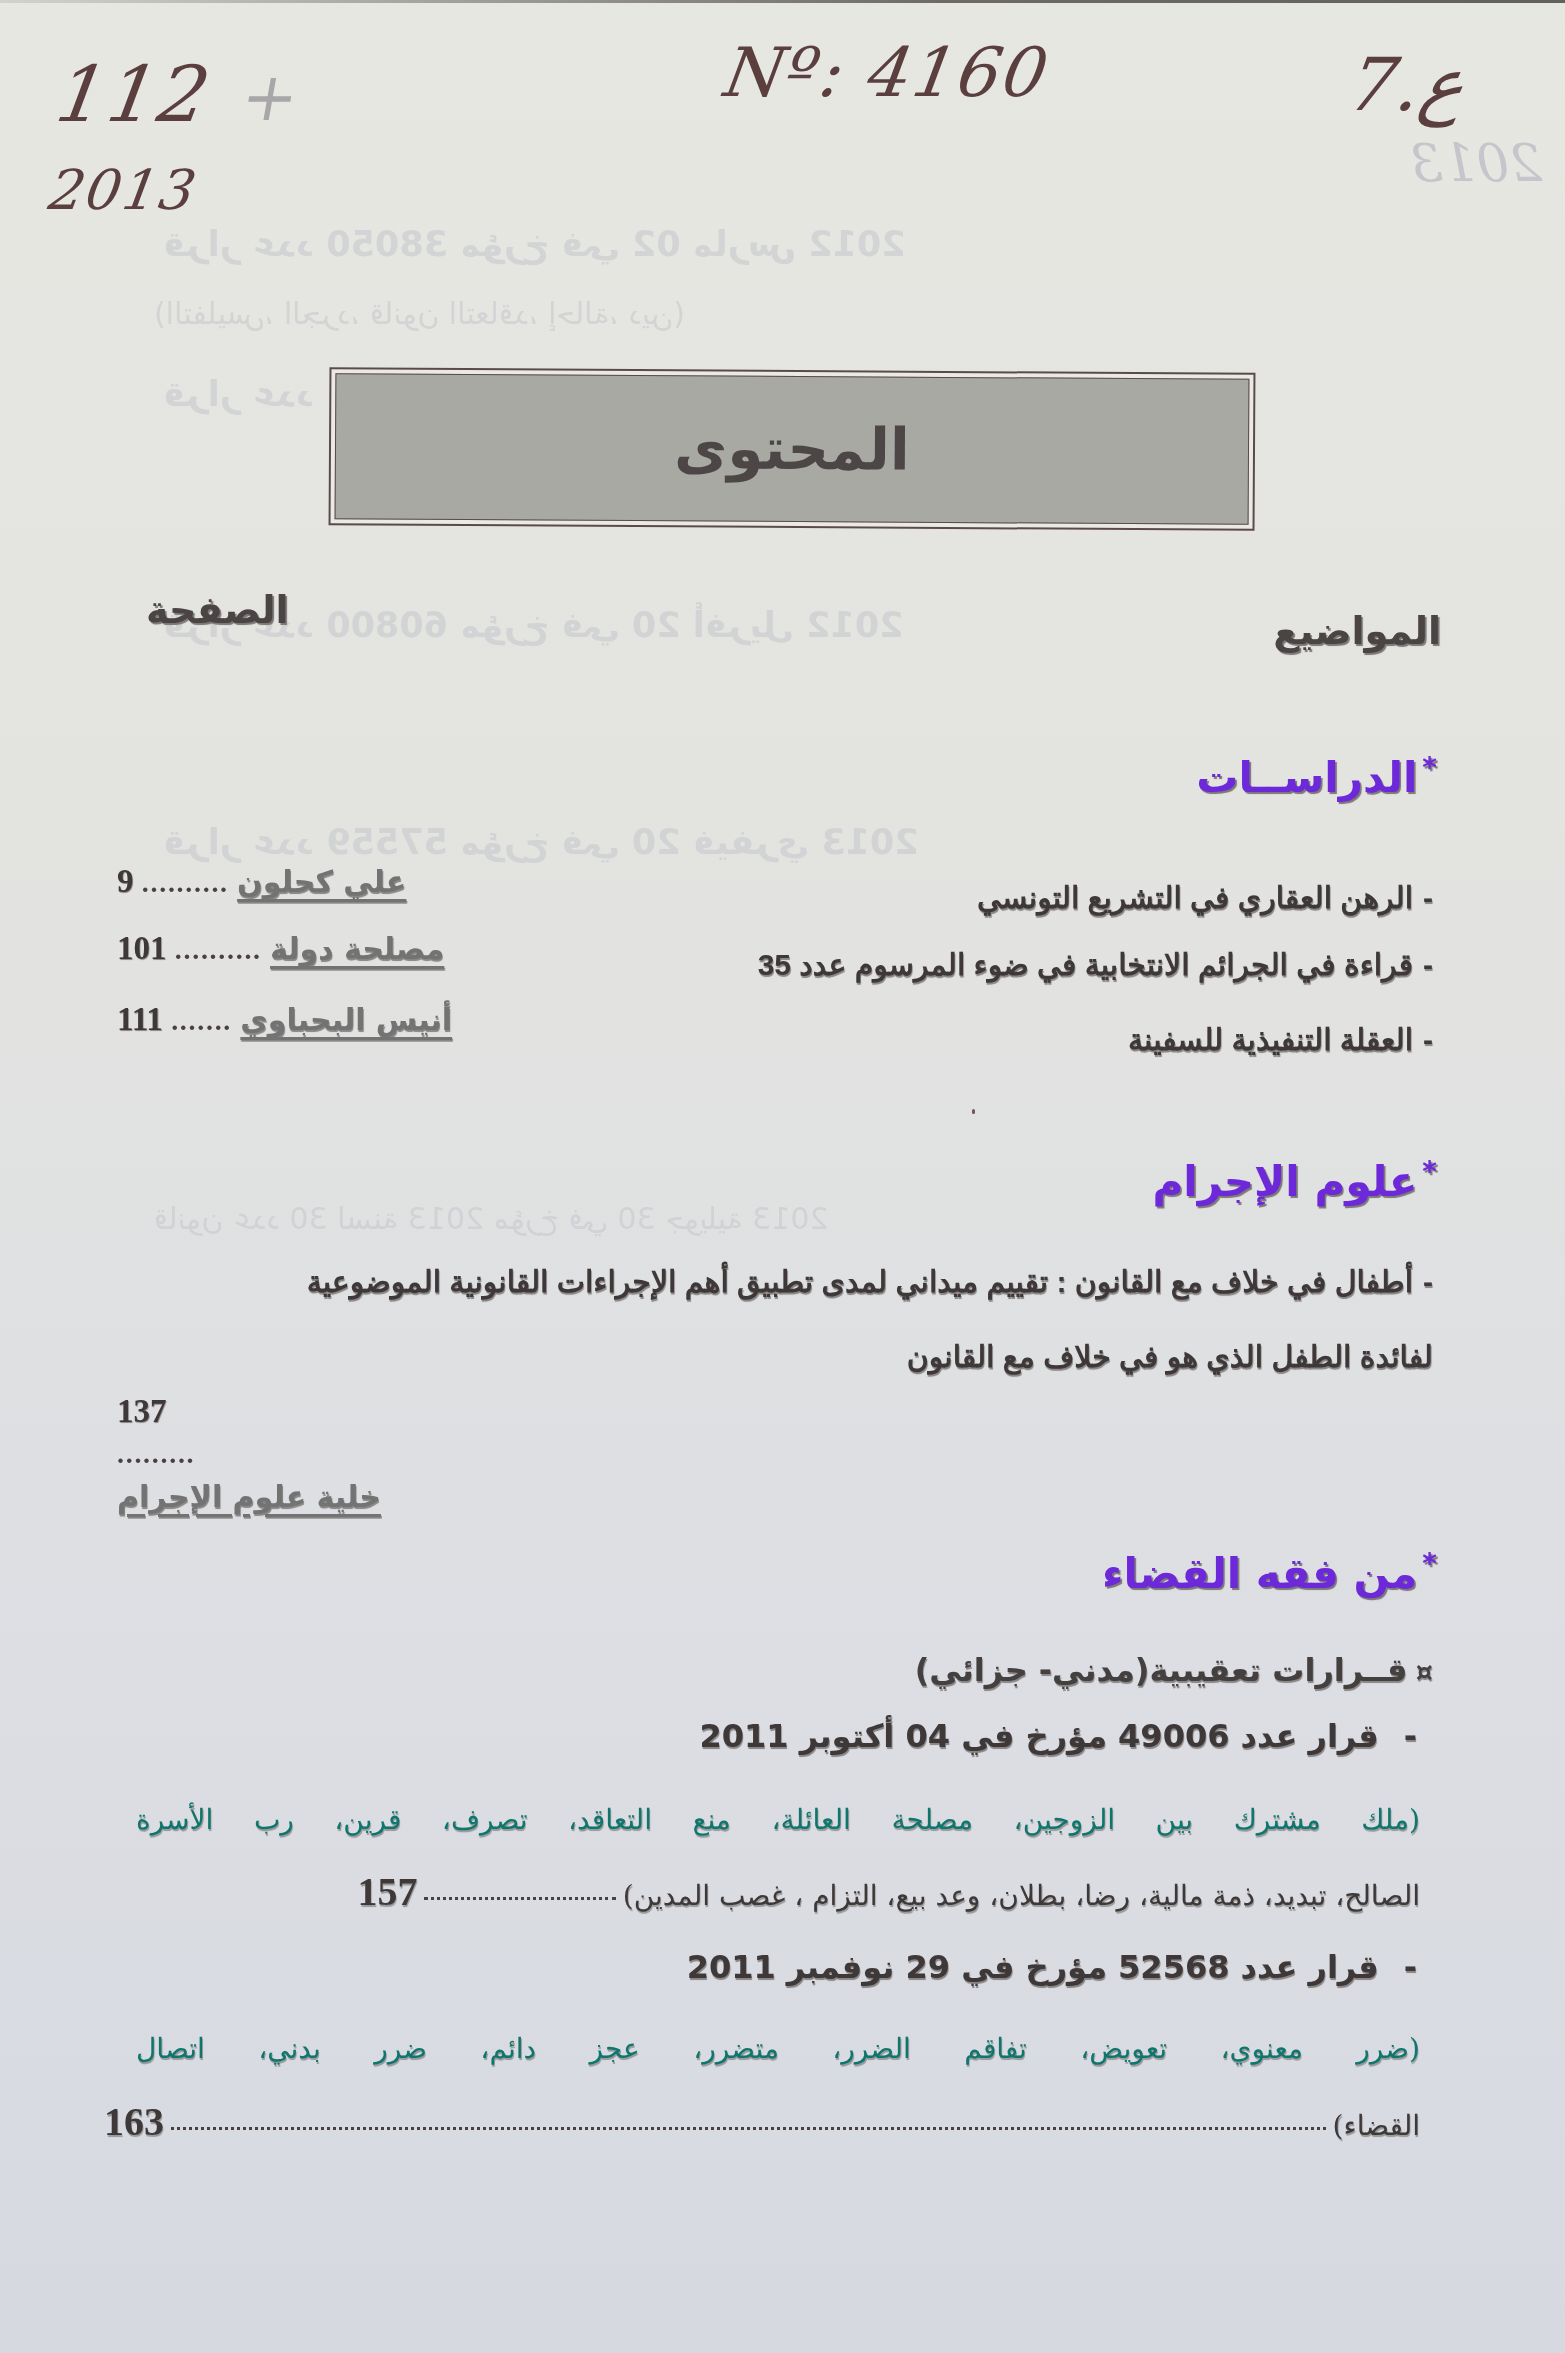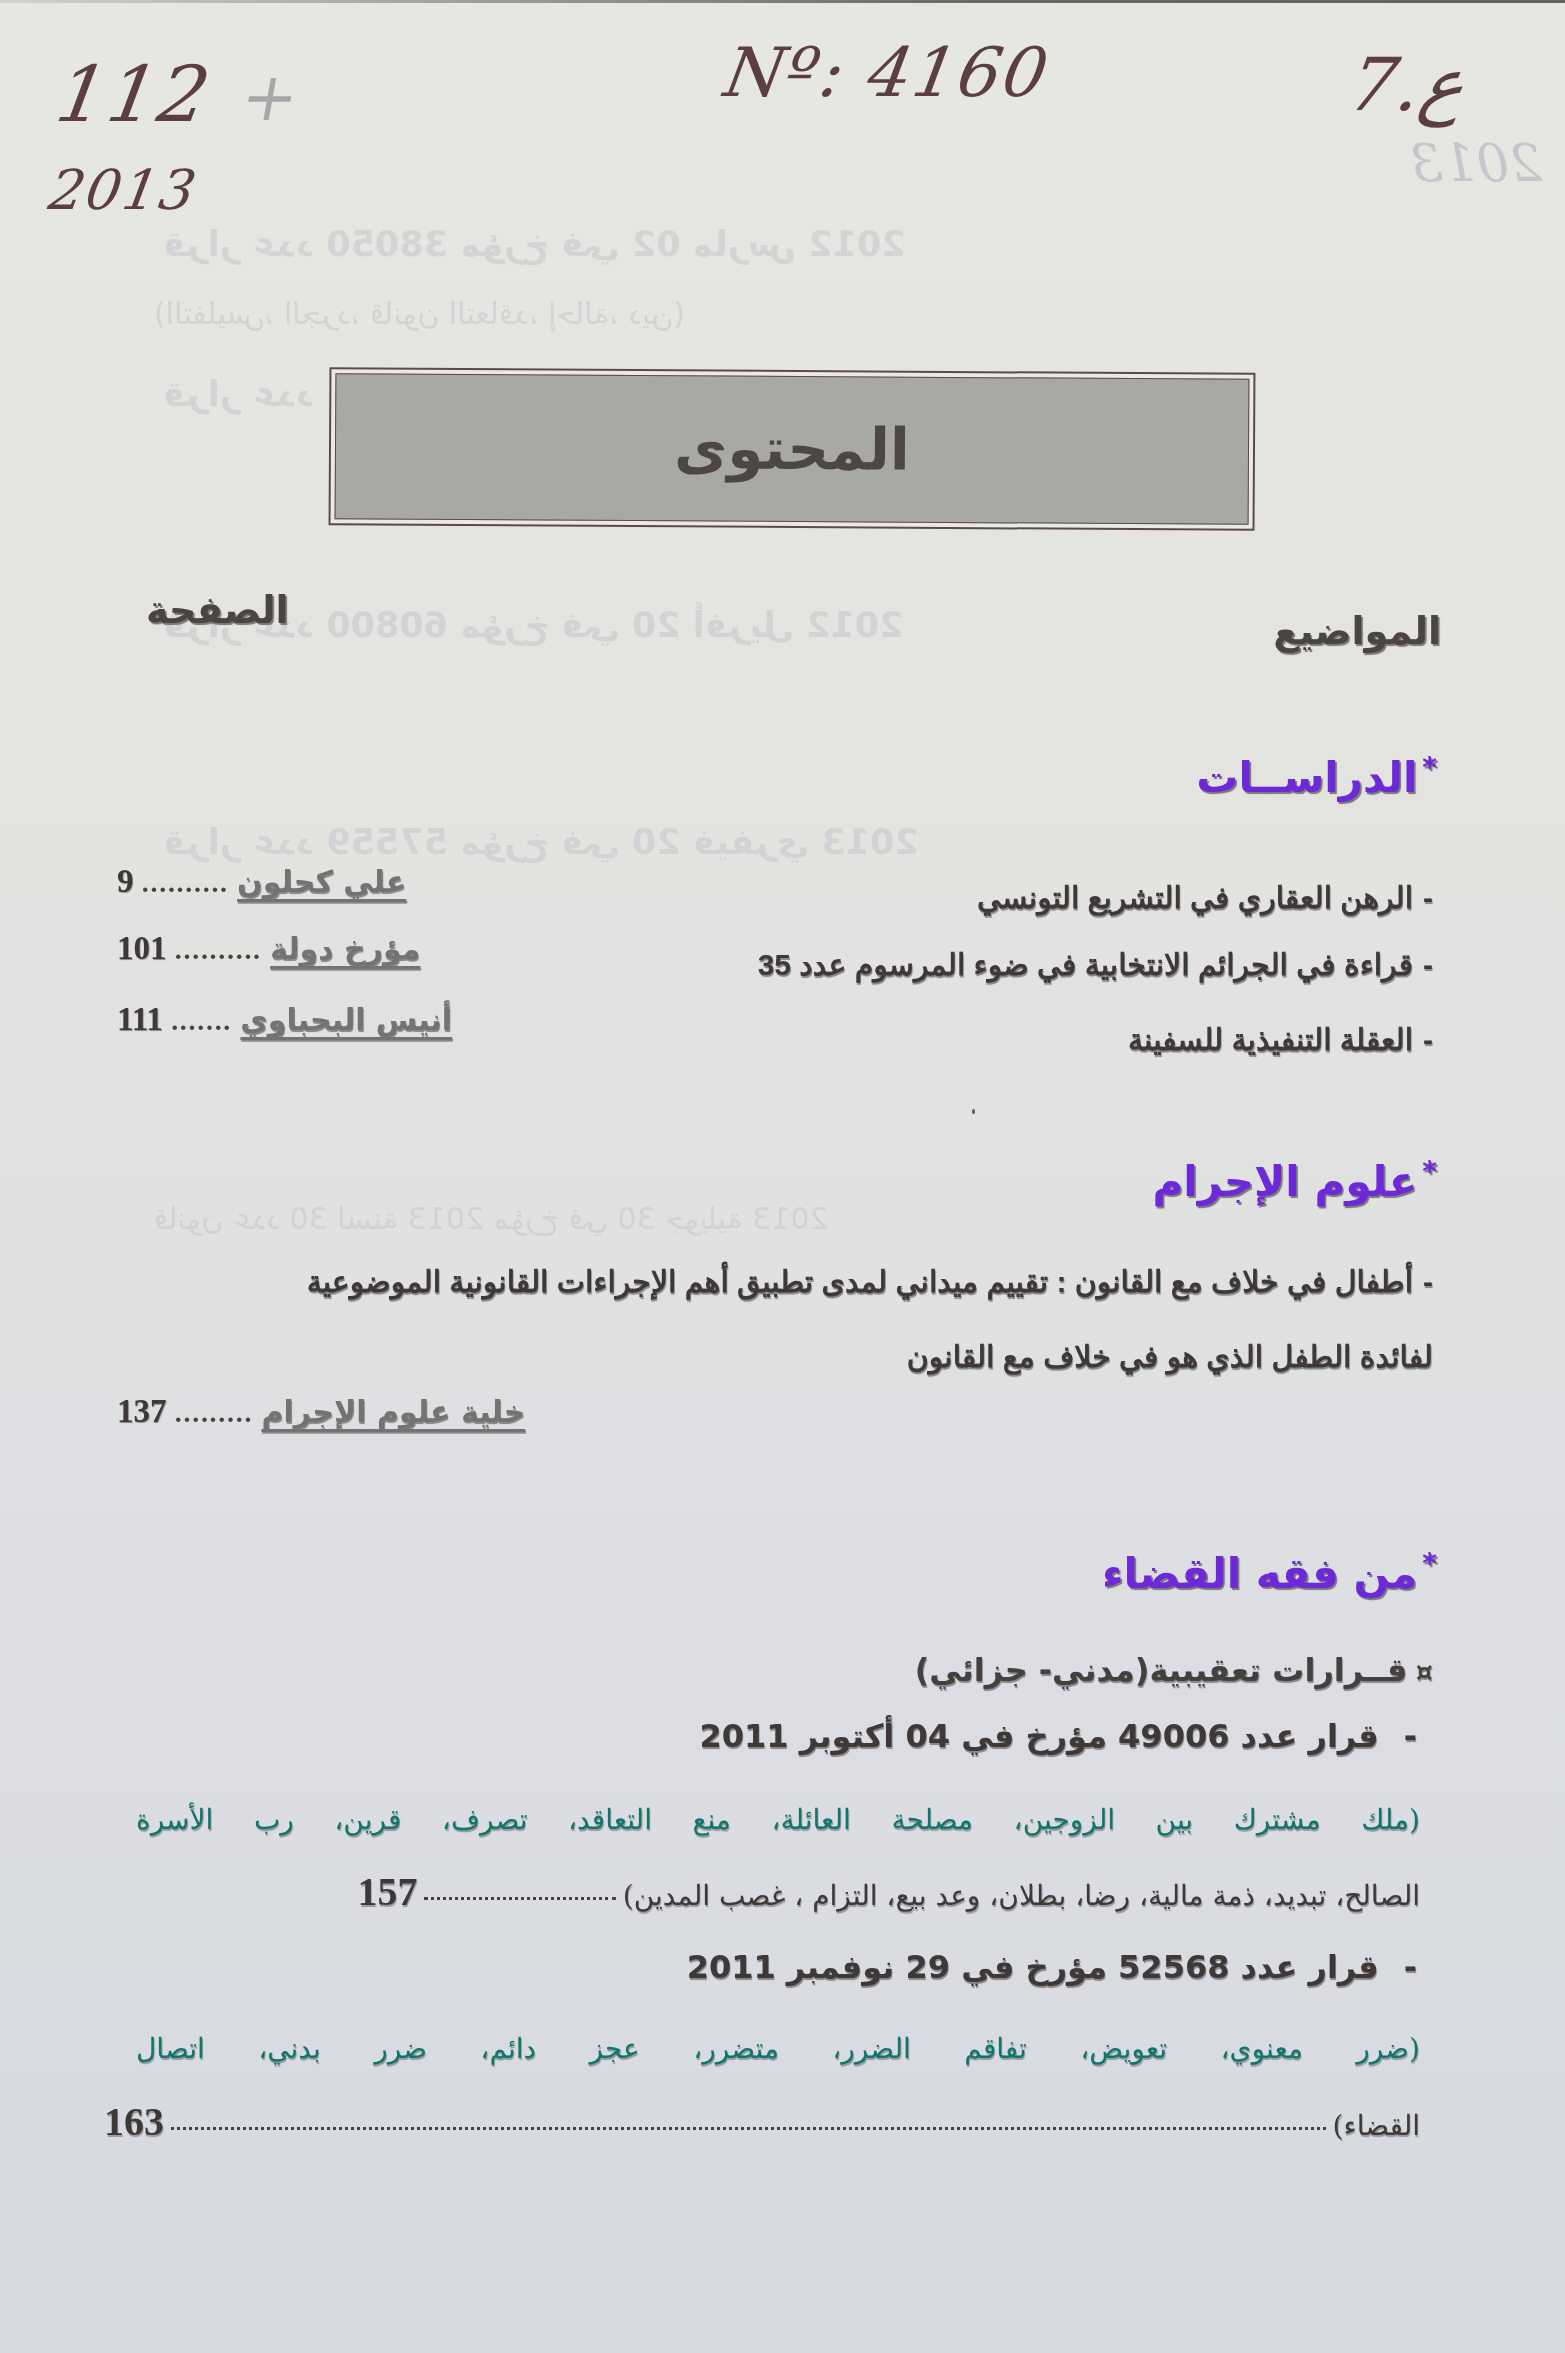--- a/index.html
+++ b/index.html
@@ -280,21 +280,21 @@
     <span class="dots">..........</span>
     <span class="author">علي كحلون</span>
   </div>
 
   <div class="entry-title" style="top:947px;">
     <span class="dash">-</span><span>قراءة في الجرائم الانتخابية في ضوء المرسوم عدد 35</span>
   </div>
   <div class="author-line" style="top:930px;">
     <span class="page-num">101</span>
     <span class="dots">..........</span>
-    <span class="author">مؤرخ دولة</span>
+    <span class="author">مصلحة دولة</span>
   </div>
 
   <div class="entry-title" style="top:1022px;">
     <span class="dash">-</span><span>العقلة التنفيذية للسفينة</span>
   </div>
   <div class="author-line" style="top:1001px;">
     <span class="page-num">111</span>
     <span class="dots">.......</span>
     <span class="author">أنيس البحباوي</span>
   </div>
@@ -304,21 +304,21 @@
   <div class="section-heading" style="top:1155px;">
     <span class="star">*</span><span>علوم الإجرام</span>
   </div>
 
   <div class="entry-title" style="top:1264px;">
     <span class="dash">-</span><span>أطفال في خلاف مع القانون : تقييم ميداني لمدى تطبيق أهم الإجراءات القانونية الموضوعية</span>
   </div>
   <div class="entry-title" style="top:1339px;">
     <span>لفائدة الطفل الذي هو في خلاف مع القانون</span>
   </div>
-  <div class="author-line" style="top:1393px; left:117px;">
+  <div class="author-line" style="top:1393px; left:117px;flex-direction:column;">
     <span class="page-num">137</span>
     <span class="dots">.........</span>
     <span class="author">خلية علوم الإجرام</span>
   </div>
 
   <div class="section-heading" style="top:1547px;">
     <span class="star">*</span><span>من فقه القضاء</span>
   </div>
 
   <div class="subheading" style="top:1651px;">

